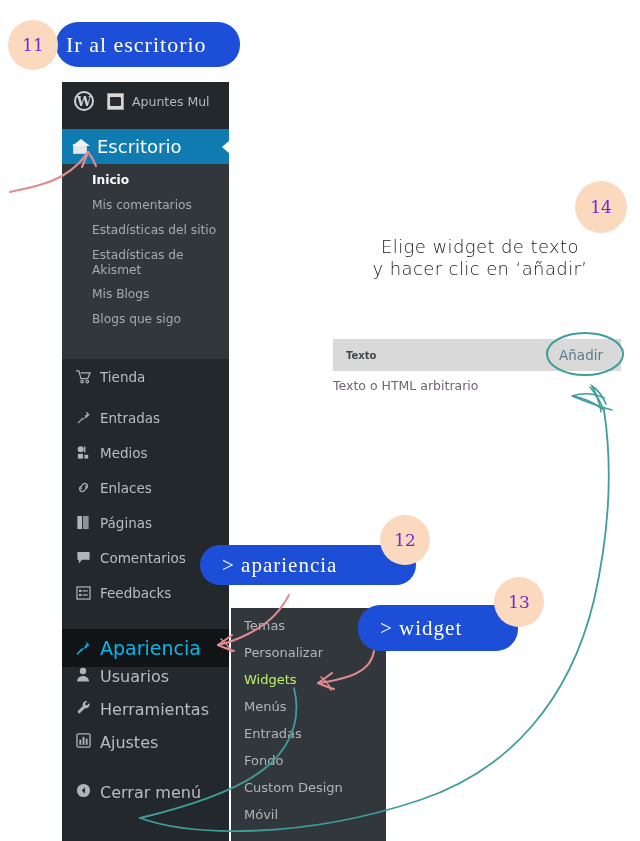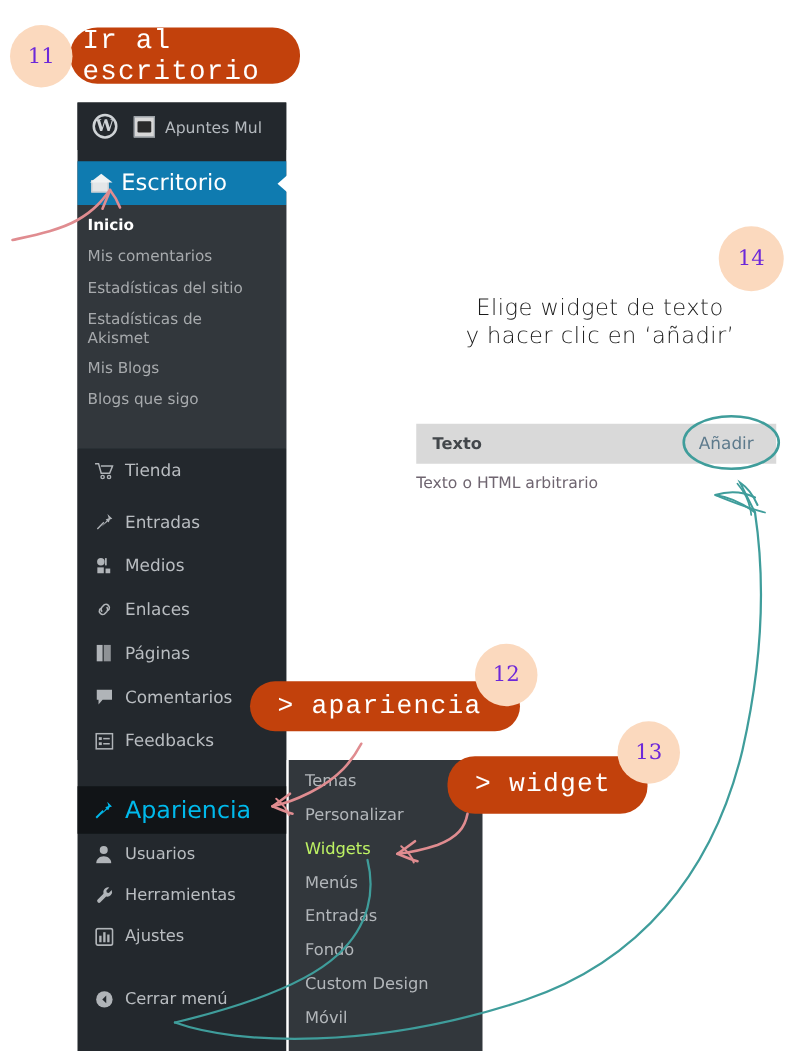--- a/index.html
+++ b/index.html
@@ -57,21 +57,21 @@
     content:"";position:absolute;left:-1px;top:-1px;width:0;height:0;
     border-left:9px solid transparent;border-right:9px solid transparent;
     border-bottom:7px solid #f0f2f3;
   }
 
   .submenu-a{
     position:absolute;left:62px;top:164px;width:167px;height:195px;
     background:#32373c;padding-top:4px;box-sizing:border-box;
   }
   .submenu-a .si{
-    color:#a7aaad;font-size:12.2px;padding:5px 0 5px 8px;line-height:1.22;
+    color:#a7aaad;font-size:12.2px;padding:5px 0 5px 30px;line-height:1.22;
   }
   .submenu-a .si.active{color:#ffffff;font-weight:bold;}
 
   .menu-block-a{
     position:absolute;left:62px;top:359px;width:167px;height:249px;
     background:#23282d;
   }
   .mrow{
     height:35px;display:flex;align-items:center;color:#b9bdc1;font-size:13.5px;
   }
@@ -92,40 +92,40 @@
   .submenu-b{
     position:absolute;left:231px;top:608px;width:155px;height:233px;
     background:#32373c;padding-top:4px;box-sizing:border-box;
   }
   .submenu-b .si{
     color:#b2b6ba;font-size:13px;padding:6px 0 6px 13px;
   }
   .submenu-b .si.sel{color:#bef264;}
 
   .botrow{
-    height:33px;display:flex;align-items:center;color:#b9bdc1;font-size:13px;
+    height:33px;display:flex;align-items:flex-start;color:#b9bdc1;font-size:16px;
   }
   .botrow .mi{width:20px;margin-left:11px;margin-right:7px;display:flex;justify-content:center;align-items:center;color:#9ba0a5;}
 
   
   .widget-box{
     position:absolute;left:333px;top:339px;width:288px;height:32px;
     background:#d9d9d9;display:flex;align-items:center;justify-content:space-between;
   }
-  .widget-box .wtitle{color:#43474b;font-size:13px;margin-left:13px;font-weight:600;}
+  .widget-box .wtitle{color:#43474b;font-size:10px;margin-left:13px;font-weight:600;}
   .widget-box .wadd{color:#5d7a8c;font-size:13.5px;margin-right:18px;}
   .widget-desc{
     position:absolute;left:333px;top:378px;width:300px;
     color:#6f6570;font-size:12.5px;
   }
   .bubble{
-    position:absolute;background:#c2410c;border-radius:22px;
+    position:absolute;background:#1d4ed8;border-radius:22px;
     color:#ffffff;display:flex;align-items:center;
     font-size:22px;font-weight:300;letter-spacing:1px;
-    font-family:Liberation Mono, monospace;
+    font-family:Liberation Serif, serif;
   }
   #bubble-escritorio{left:56px;top:22px;width:184px;height:45px;padding-left:10px;box-sizing:border-box;}
   #bubble-apariencia{left:200px;top:545px;width:216px;height:40px;padding-left:22px;box-sizing:border-box;font-size:21px;}
   #bubble-widget{left:358px;top:605px;width:160px;height:46px;padding-left:22px;box-sizing:border-box;font-size:21px;}
 
   .badge{
     position:absolute;border-radius:50%;background:#fbd9be;color:#6d28d9;
     display:flex;align-items:center;justify-content:center;
     font-family:"DejaVu Serif","Liberation Serif",serif;font-size:17px;
   }

